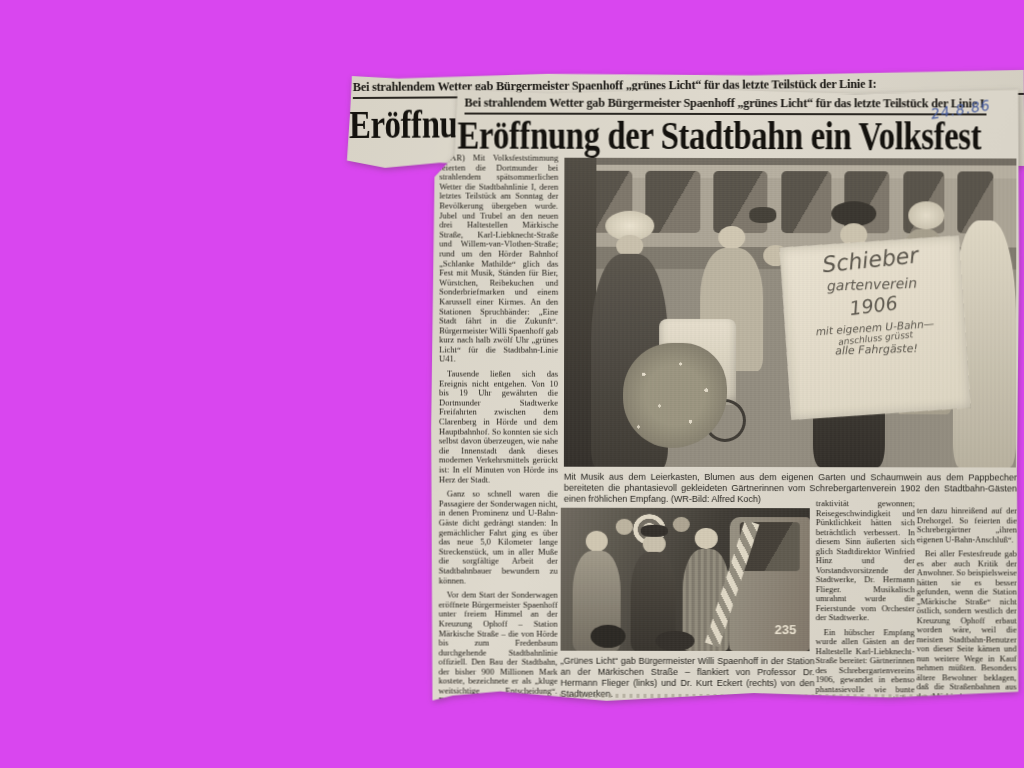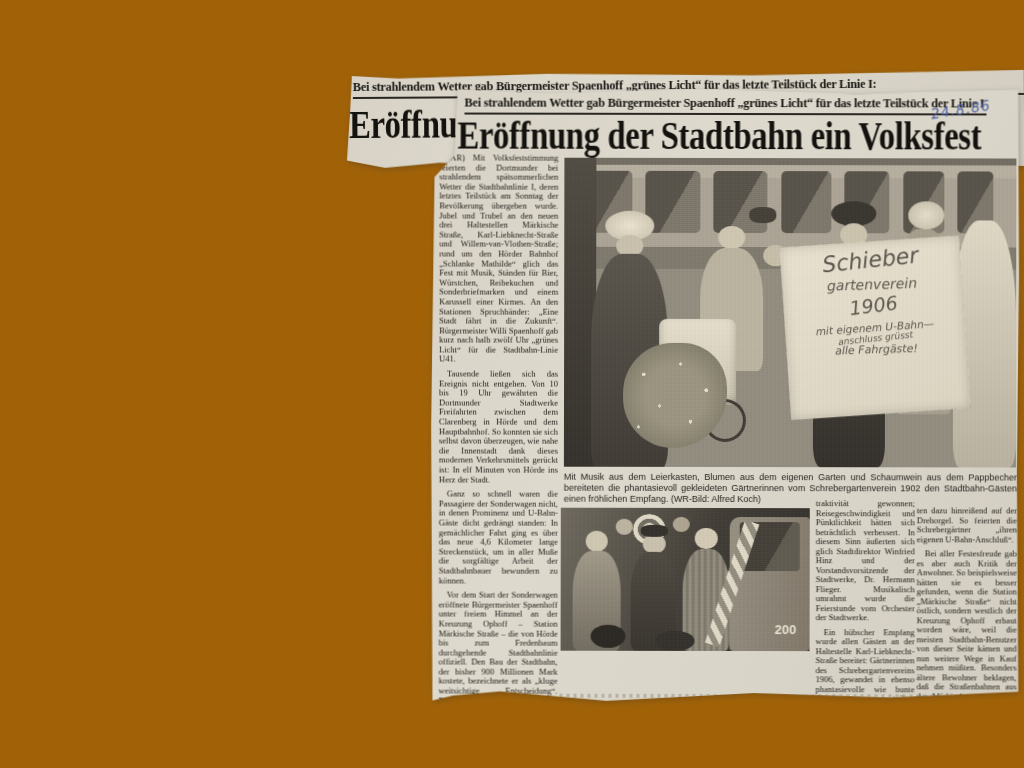--- a/index.html
+++ b/index.html
@@ -1,16 +1,16 @@
 <!DOCTYPE html>
 <html><head>
 <meta charset="utf-8">
 <style>
   html,body{margin:0;padding:0;background:#fff;}
-  .stage{position:relative;width:1024px;height:768px;background:#a16207;overflow:hidden;
+  .stage{position:relative;width:1024px;height:768px;background:#d946ef;overflow:hidden;
          font-family:"Liberation Serif",serif;color:#1c1a16;}
   .clipwrap{position:absolute;filter:drop-shadow(1px 2px 3px rgba(60,55,45,.35));}
   .paper{position:relative;background:linear-gradient(115deg,#d7d2c5 0%,#ded9cd 35%,#d9d4c8 70%,#d2cdc0 100%);}
   
   .under{width:680px;height:96px;
      clip-path:polygon(1.2% 2%,8% 5%,30% 1%,60% 4%,100% 0%,100% 100%,60% 96%,30% 99%,14% 93%,6% 98%,0.4% 90%,0.9% 40%);}
   
   .main{width:590px;height:618px;
      clip-path:polygon(4.6% 0.3%,20% 0.9%,45% 0.2%,72% 0.9%,99.6% 0.2%,99.8% 30%,99.5% 62%,99.8% 97.6%,78% 98.6%,55% 97.9%,30% 99.2%,12% 97.7%,4% 98.4%,0.5% 99.2%,0.2% 55%,0.7% 14.5%,4.1% 11%);}
   .kicker{position:absolute;white-space:nowrap;font-weight:bold;font-size:13.5px;letter-spacing:-.2px;
@@ -74,21 +74,21 @@
     <div class="paper main">
 
       <div class="kicker" style="left:34px;top:7px;">Bei strahlendem Wetter gab Bürgermeister Spaenhoff „grünes Licht“ für das letzte Teilstück der Linie I</div>
       <div class="krule" style="left:34px;top:25px;width:522px;"></div>
       <div class="hand" style="right:30px;top:13px;">24.8.86</div>
       <div class="headline" style="left:27px;top:24px;">Eröffnung der Stadtbahn ein Volksfest</div>
 
       <div class="col" style="left:9px;top:66px;width:119px;">
         <p>(AR) Mit Volksfeststimmung feierten die Dortmunder bei strahlendem spätsommerlichen Wetter die Stadtbahnlinie I, deren letztes Teilstück am Sonntag der Bevölkerung übergeben wurde. Jubel und Trubel an den neuen drei Haltestellen Märkische Straße, Karl-Liebknecht-Straße und Willem-van-Vlothen-Straße; rund um den Hörder Bahnhof „Schlanke Mathilde“ glich das Fest mit Musik, Ständen für Bier, Würstchen, Reibekuchen und Sonderbriefmarken und einem Karussell einer Kirmes. An den Stationen Spruchbänder: „Eine Stadt fährt in die Zukunft“. Bürgermeister Willi Spaenhoff gab kurz nach halb zwölf Uhr „grünes Licht“ für die Stadtbahn-Linie U41.</p>
         <p>Tausende ließen sich das Ereignis nicht entgehen. Von 10 bis 19 Uhr gewährten die Dortmunder Stadtwerke Freifahrten zwischen dem Clarenberg in Hörde und dem Hauptbahnhof. So konnten sie sich selbst davon überzeugen, wie nahe die Innenstadt dank dieses modernen Verkehrsmittels gerückt ist: In elf Minuten von Hörde ins Herz der Stadt.</p>
-        <p>Ganz so schnell waren die Passagiere der Sonderwagen nicht, in denen Prominenz und U-Bahn-Gäste dicht gedrängt standen: In gemächlicher Fahrt ging es über das neue 4,6 Kilometer lange Streckenstück, um in aller Muße die sorgfältige Arbeit der Stadtbahnbauer bewundern zu können.</p>
+        <p>Ganz so schnell waren die Passagiere der Sonderwagen nicht, in denen Prominenz und U-Bahn-Gäste dicht gedrängt standen: In gemächlicher Fahrt ging es über das neue 5,0 Kilometer lange Streckenstück, um in aller Muße die sorgfältige Arbeit der Stadtbahnbauer bewundern zu können.</p>
         <p>Vor dem Start der Sonderwagen eröffnete Bürgermeister Spaenhoff unter freiem Himmel an der Kreuzung Ophoff – Station Märkische Straße – die von Hörde bis zum Fredenbaum durchgehende Stadtbahnlinie offiziell. Den Bau der Stadtbahn, der bisher 900 Millionen Mark kostete, bezeichnete er als „kluge weitsichtige Entscheidung“. Dadurch habe der öffentliche Nahverkehr schon jetzt erheblich an At-</p>
       </div>
 
       <div class="photo" style="left:134px;top:70px;width:452px;height:309px;">
         <div class="train">
           <div class="win" style="left:4%;width:11%;"></div>
           <div class="win" style="left:18%;width:12%;"></div>
           <div class="win" style="left:33%;width:12%;"></div>
           <div class="win" style="left:48%;width:11%;"></div>
           <div class="win" style="left:62%;width:10%;"></div>
@@ -138,26 +138,27 @@
         <div class="head" style="left:33%;top:18%;width:9%;height:14%;background:#c6bfae;"></div>
         <div class="head" style="left:32%;top:12%;width:11%;height:8%;background:#2e2b26;border-radius:40%;"></div>
         <div class="torso" style="left:28%;top:31%;width:18%;height:69%;background:linear-gradient(#4a463f,#33302a);"></div>
         <div class="head" style="left:54%;top:14%;width:9%;height:15%;background:#d0c9b7;"></div>
         <div class="torso" style="left:49%;top:29%;width:19%;height:71%;background:repeating-linear-gradient(90deg,#8f8a7d 0 3px,#7b766b 3px 6px);"></div>
         <div class="head" style="left:22%;top:8%;width:7%;height:11%;background:#b9b2a1;"></div>
         <div class="head" style="left:45%;top:6%;width:7%;height:11%;background:#aaa392;"></div>
         <div class="trainfront" style="left:68%;top:6%;width:32%;height:94%;"></div>
         <div class="windshield" style="left:72%;top:10%;width:24%;height:34%;"></div>
         <div class="garland" style="left:66%;top:8%;width:6%;height:90%;"></div>
-        <div class="trainnum" style="left:86%;top:80%;">200</div>
+        <div class="trainnum" style="left:86%;top:80%;">235</div>
         <div class="head" style="left:12%;top:82%;width:14%;height:16%;background:#26241f;"></div>
         <div class="head" style="left:38%;top:86%;width:16%;height:14%;background:#2f2c27;"></div>
         <div class="grain"></div>
       </div>
 
+      <div class="cap" style="left:131px;top:568px;width:254px;">„Grünes Licht“ gab Bürgermeister Willi Spaenhoff in der Station an der Märkischen Straße – flankiert von Professor Dr. Hermann Flieger (links) und Dr. Kurt Eckert (rechts) von den Stadtwerken.</div>
 
       <div class="col" style="left:386px;top:411px;width:99px;line-height:9.5px;">
         <p style="text-indent:0;">traktivität gewonnen; Reisegeschwindigkeit und Pünktlichkeit hätten sich beträchtlich verbessert. In diesem Sinn äußerten sich glich Stadtdirektor Winfried Hinz und der Vorstandsvorsitzende der Stadtwerke, Dr. Hermann Flieger. Musikalisch umrahmt wurde die Feierstunde vom Orchester der Stadtwerke.</p>
         <p>Ein hübscher Empfang wurde allen Gästen an der Haltestelle Karl-Liebknecht-Straße bereitet: Gärtnerinnen des Schrebergartenvereins 1906, gewandet in ebenso phantasievolle wie bunte Kostüme, verteilten Gartenblumen, schenkten Schaumwein ein und spiel-</p>
       </div>
 
       <div class="col" style="left:487px;top:418px;width:100px;line-height:9.5px;">
         <p style="text-indent:0;">ten dazu hinreißend auf der Drehorgel. So feierten die Schrebergärtner „ihren eigenen U-Bahn-Anschluß“.</p>
         <p>Bei aller Festesfreude gab es aber auch Kritik der Anwohner. So beispielsweise hätten sie es besser gefunden, wenn die Station „Märkische Straße“ nicht östlich, sondern westlich der Kreuzung Ophoff erbaut worden wäre, weil die meisten Stadtbahn-Benutzer von dieser Seite kämen und nun weitere Wege in Kauf nehmen müßten. Besonders ältere Bewohner beklagen, daß die Straßenbahnen aus der Märkischen Straße und der Ruhrallee verschwunden sind – was ebenfalls weitere Wege bedeutet.</p>
       </div>

